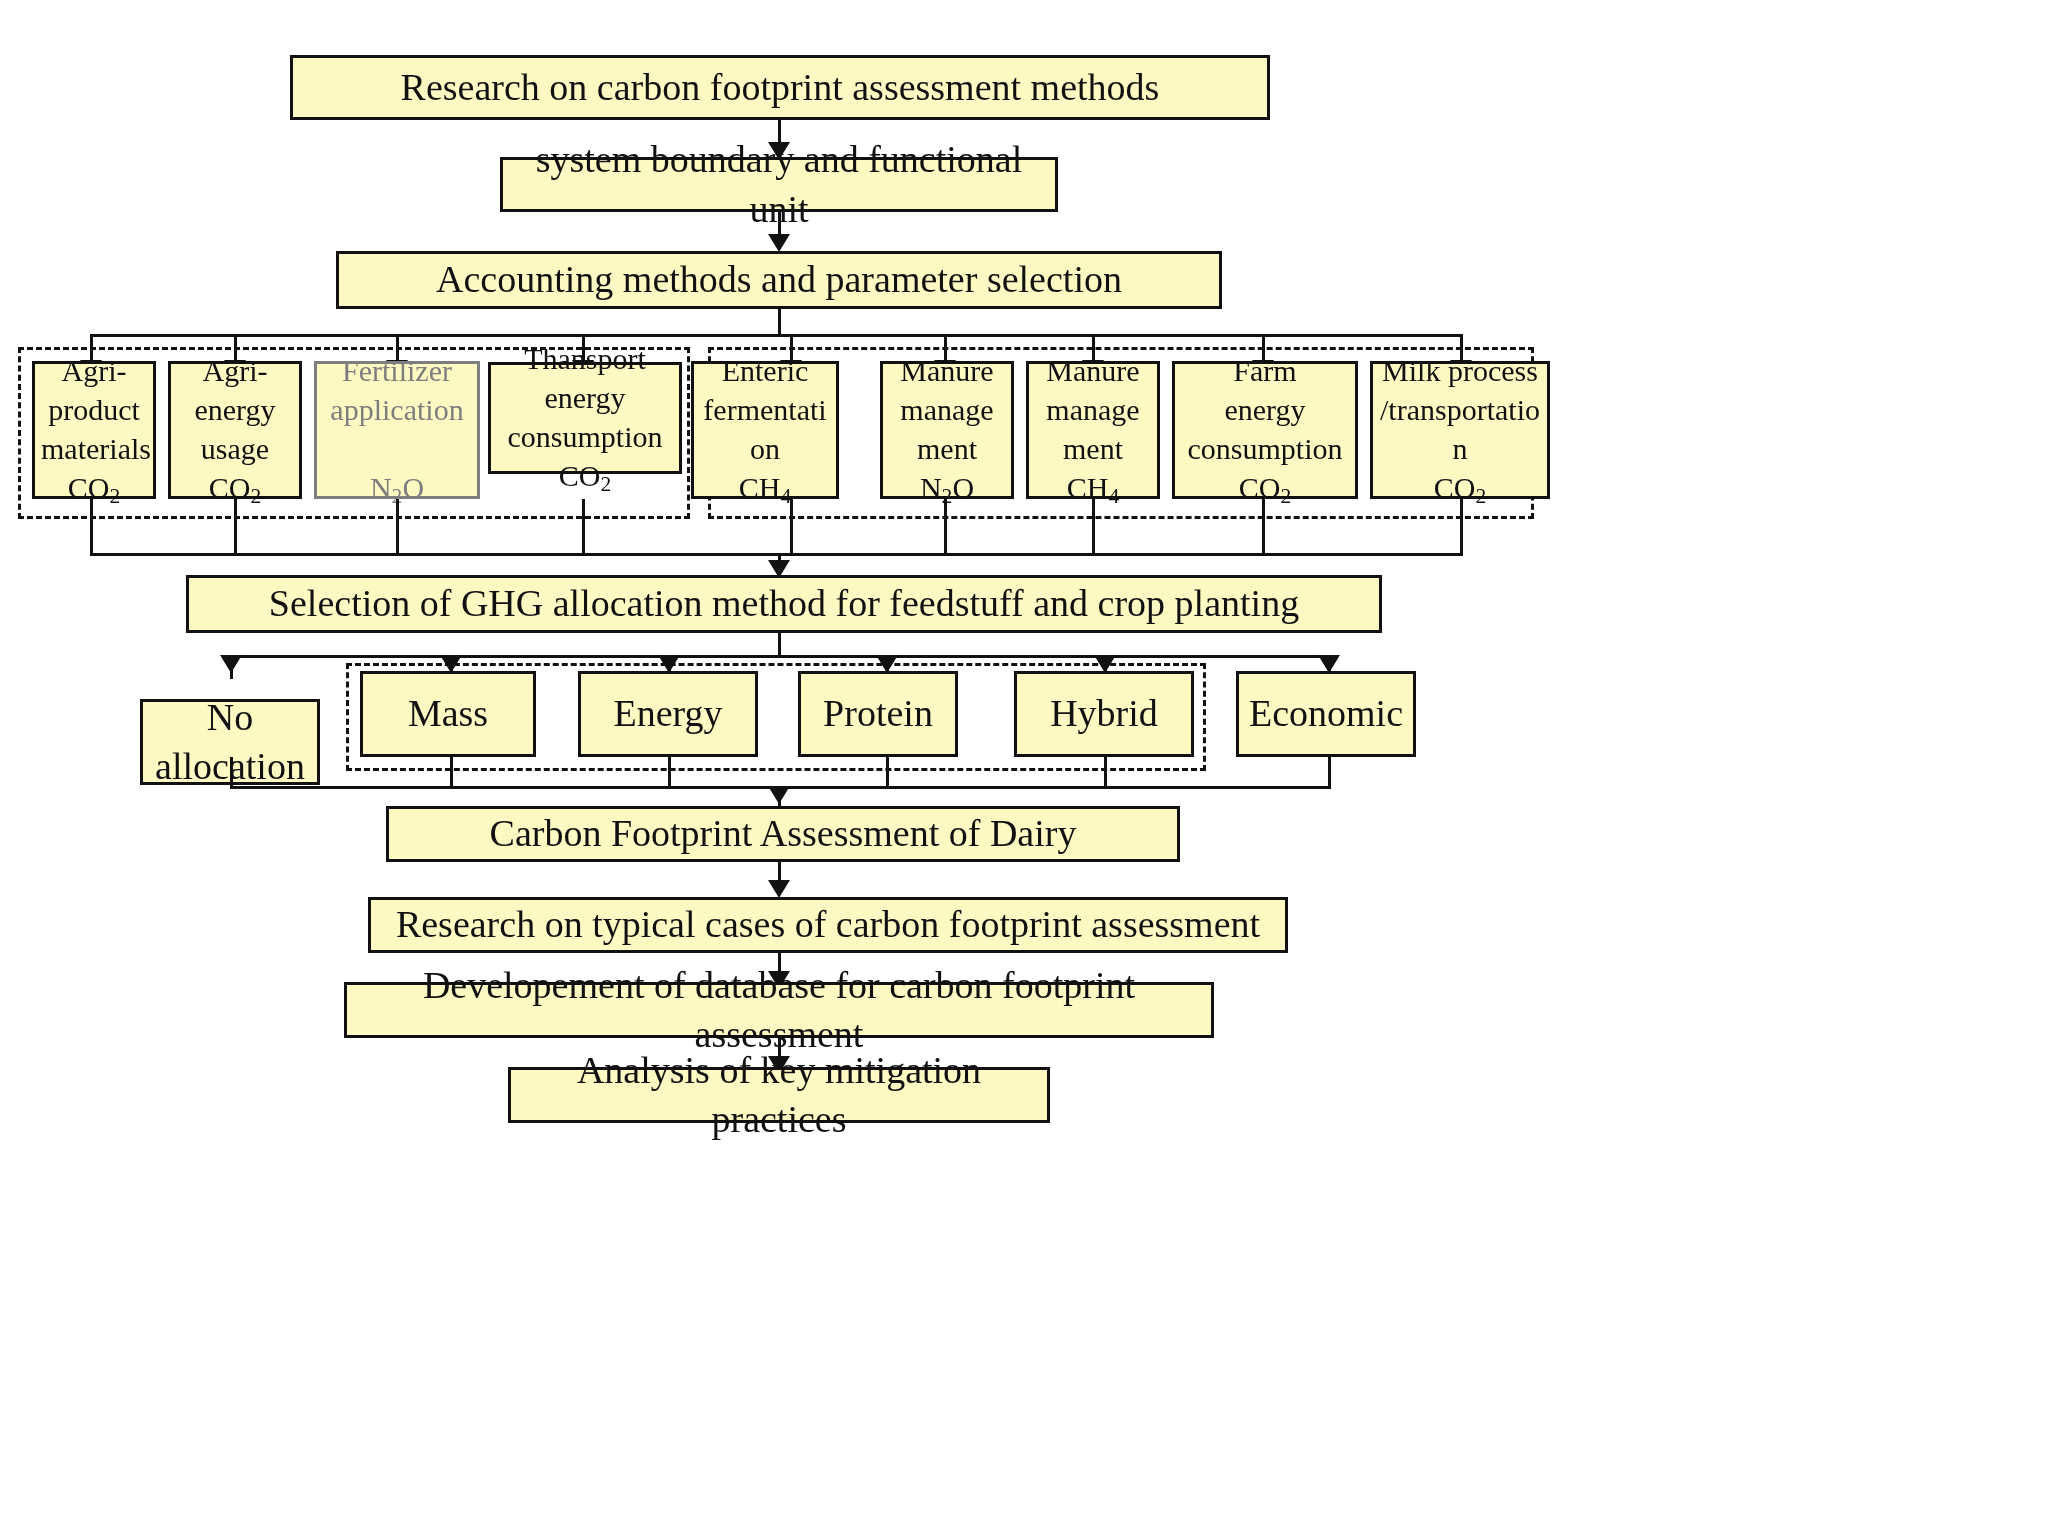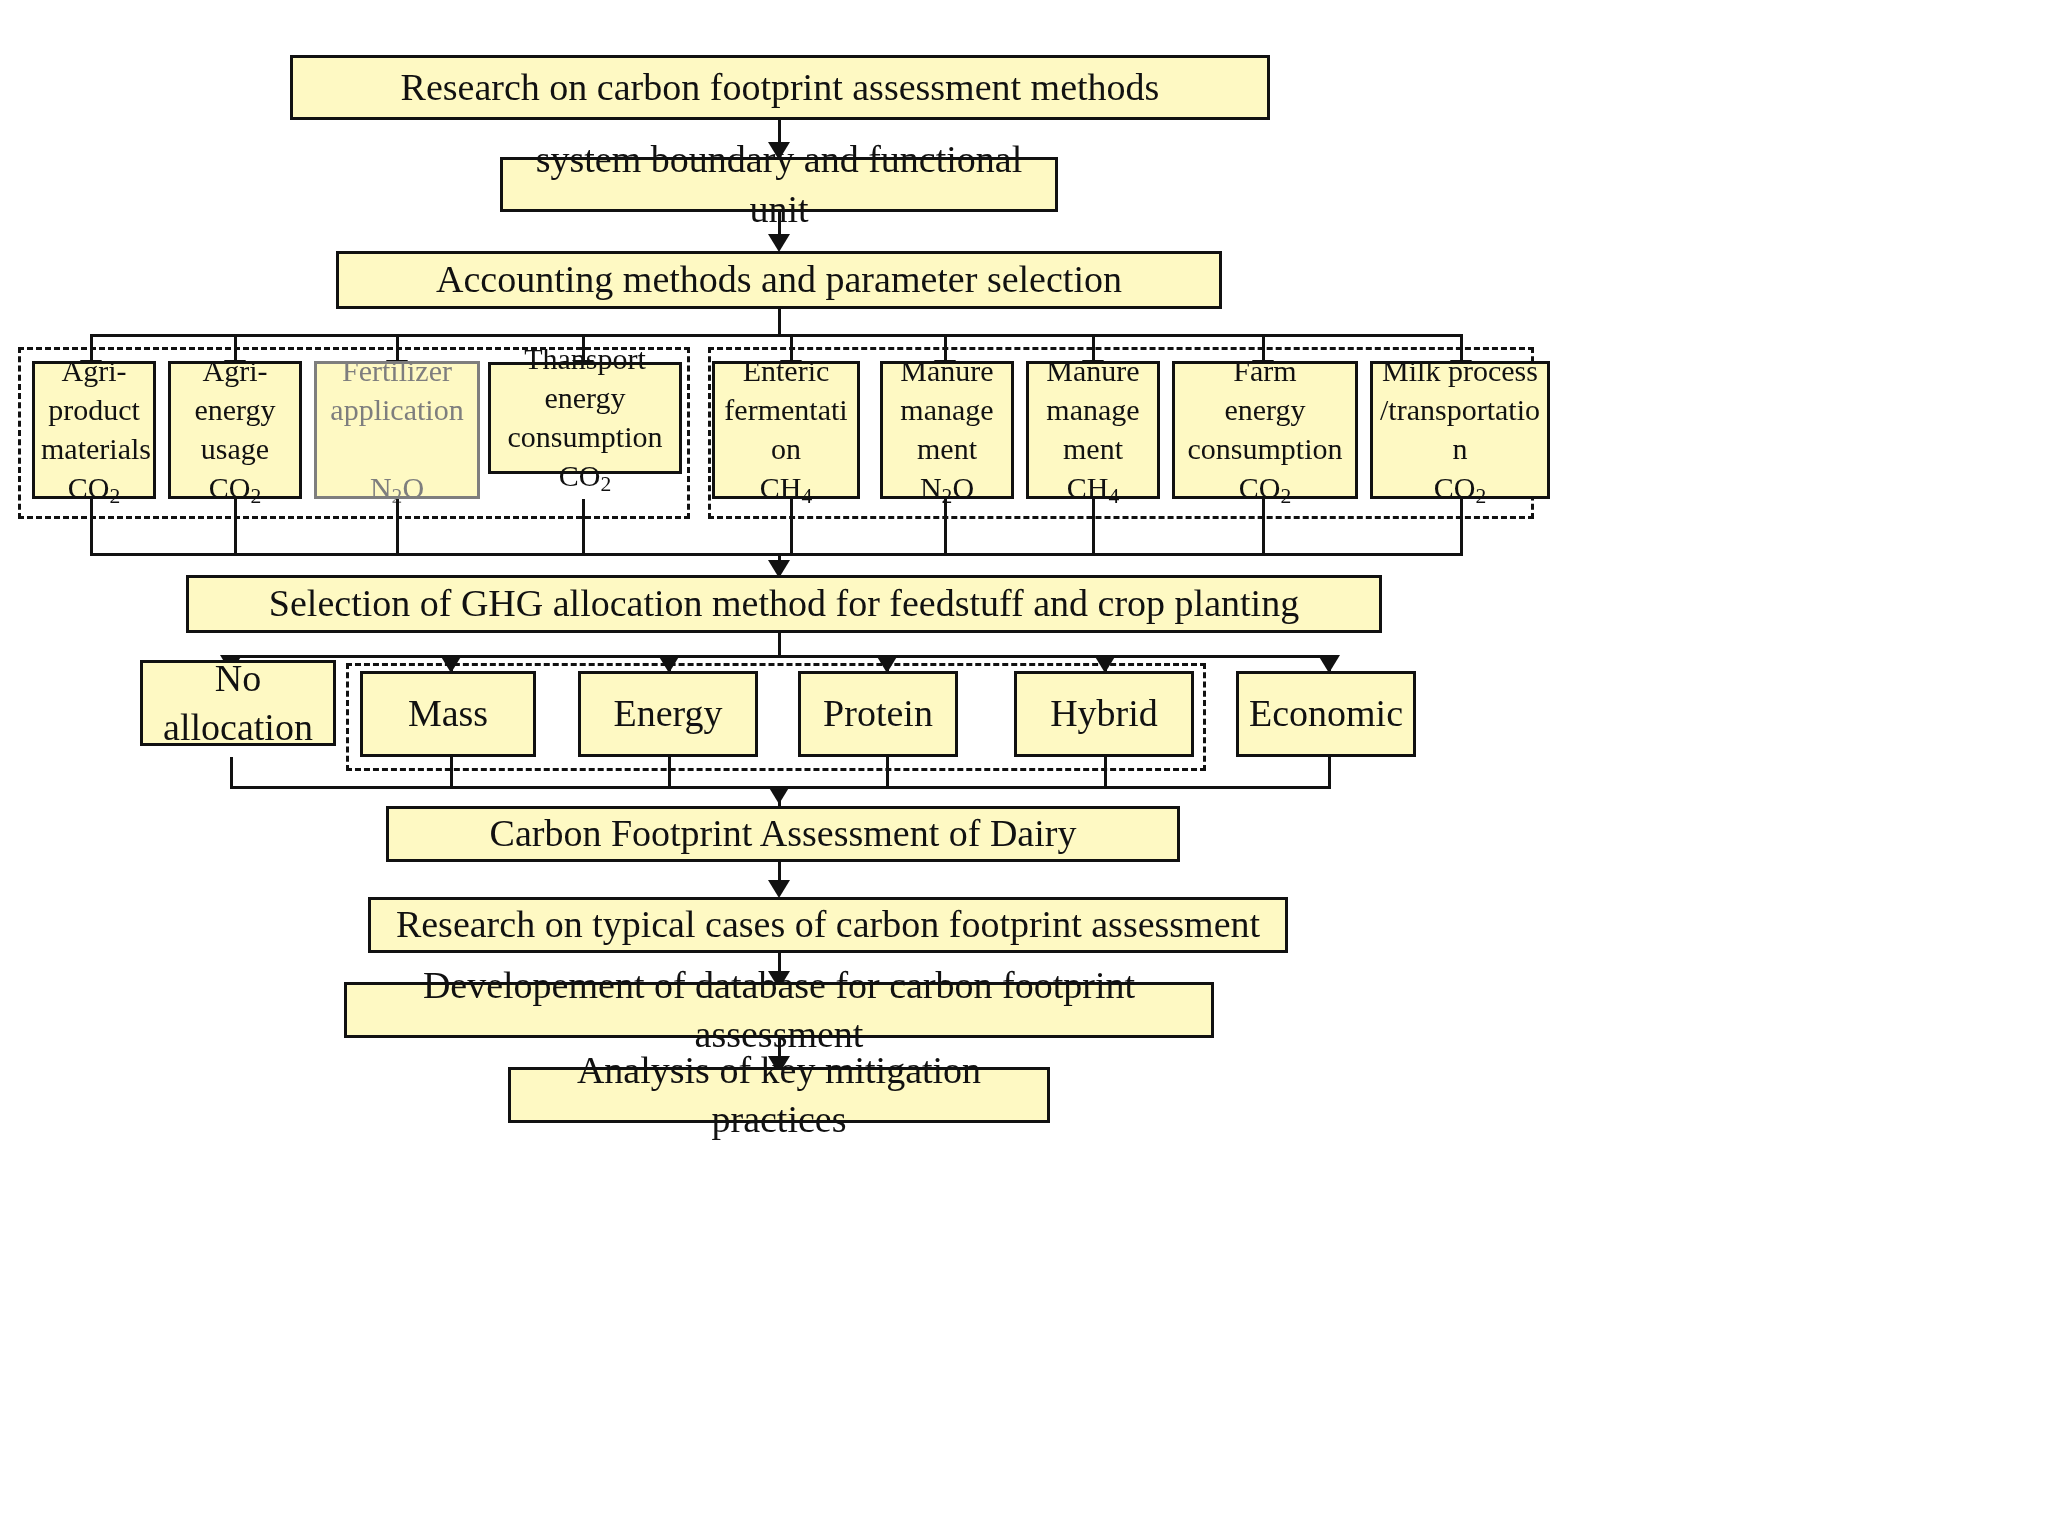--- a/index.html
+++ b/index.html
@@ -154,21 +154,21 @@
 
   <div class="box small" style="left:488px; top:362px; width:194px; height:112px;">
     <span class="inner">
       <span>Thansport</span><br>
       <span>energy</span><br>
       <span>consumption</span><br>
       <span><span>CO</span><sub>2</sub></span>
     </span>
   </div>
 
-  <div class="box small" style="left:712px; top:361px; width:148px; height:138px;">
+  <div class="box small" style="left:691px; top:361px; width:148px; height:138px;">
     <span class="inner">
       <span>Enteric</span><br>
       <span>fermentati</span><br>
       <span>on</span><br>
       <span><span>CH</span><sub>4</sub><span></span></span>
     </span>
   </div>
 
   <div class="box small" style="left:880px; top:361px; width:134px; height:138px;">
     <span class="inner">
@@ -242,21 +242,21 @@
   <div class="arrow" style="left:876px;  top:655px;"></div>
 
   <div class="vline" style="left:1104px; top:655px; height:24px;"></div>
   <div class="arrow" style="left:1094px; top:655px;"></div>
 
   <div class="vline" style="left:1328px; top:655px; height:24px;"></div>
   <div class="arrow" style="left:1318px; top:655px;"></div>
 
   <div class="dashgroup" style="left:346px; top:663px; width:860px; height:108px;"></div>
 
-  <div class="box alloc" style="left:140px; top:660px; width:196px; height:86px;">
+  <div class="box alloc" style="left:140px; top:699px; width:180px; height:86px;">
     <span class="inner">No allocation</span>
   </div>
 
   <div class="box alloc" style="left:360px; top:671px; width:176px; height:86px;">
     <span class="inner">Mass</span>
   </div>
 
   <div class="box alloc" style="left:578px; top:671px; width:180px; height:86px;">
     <span class="inner">Energy</span>
   </div>

